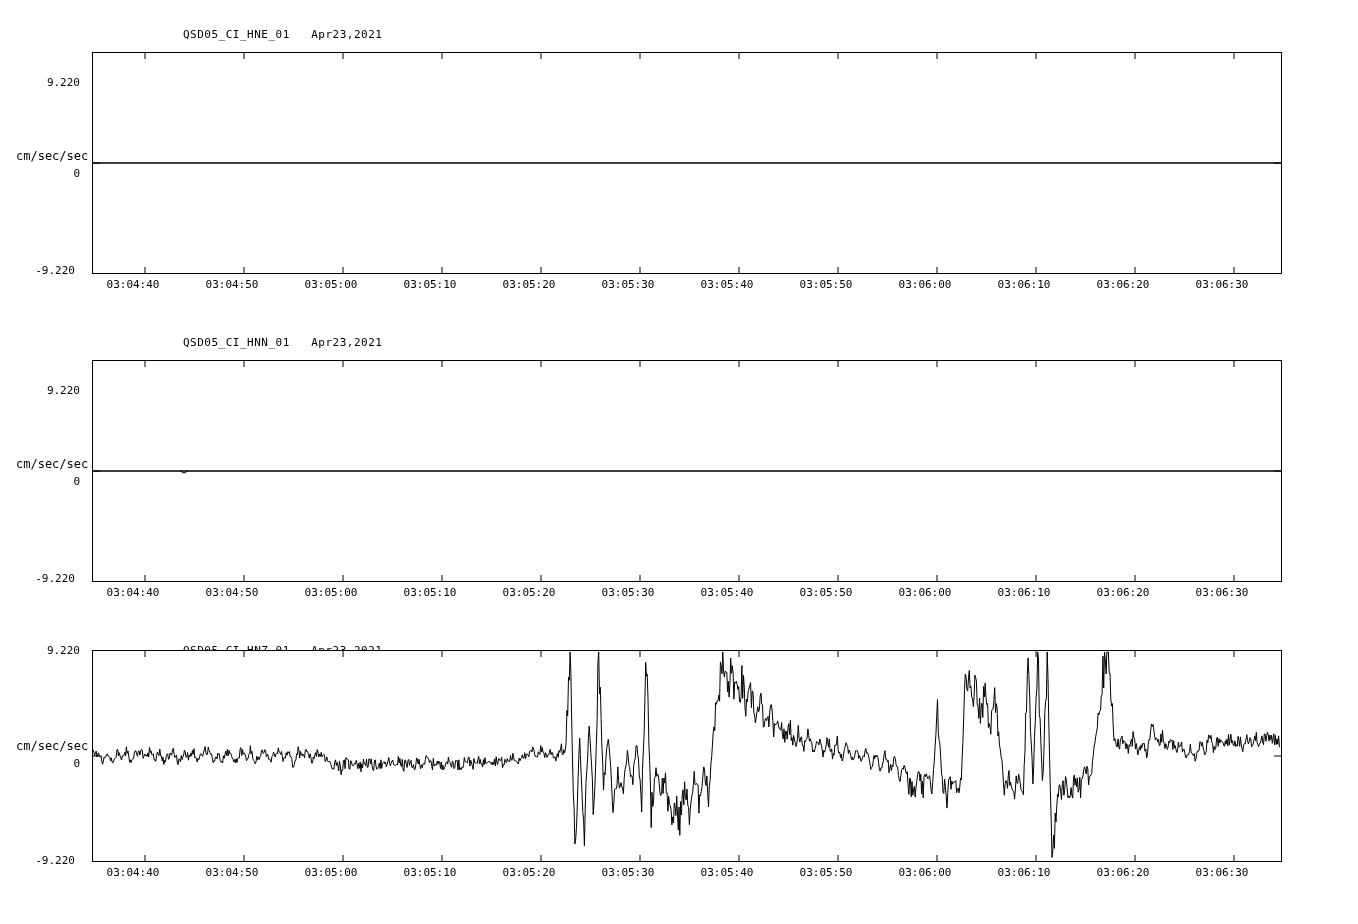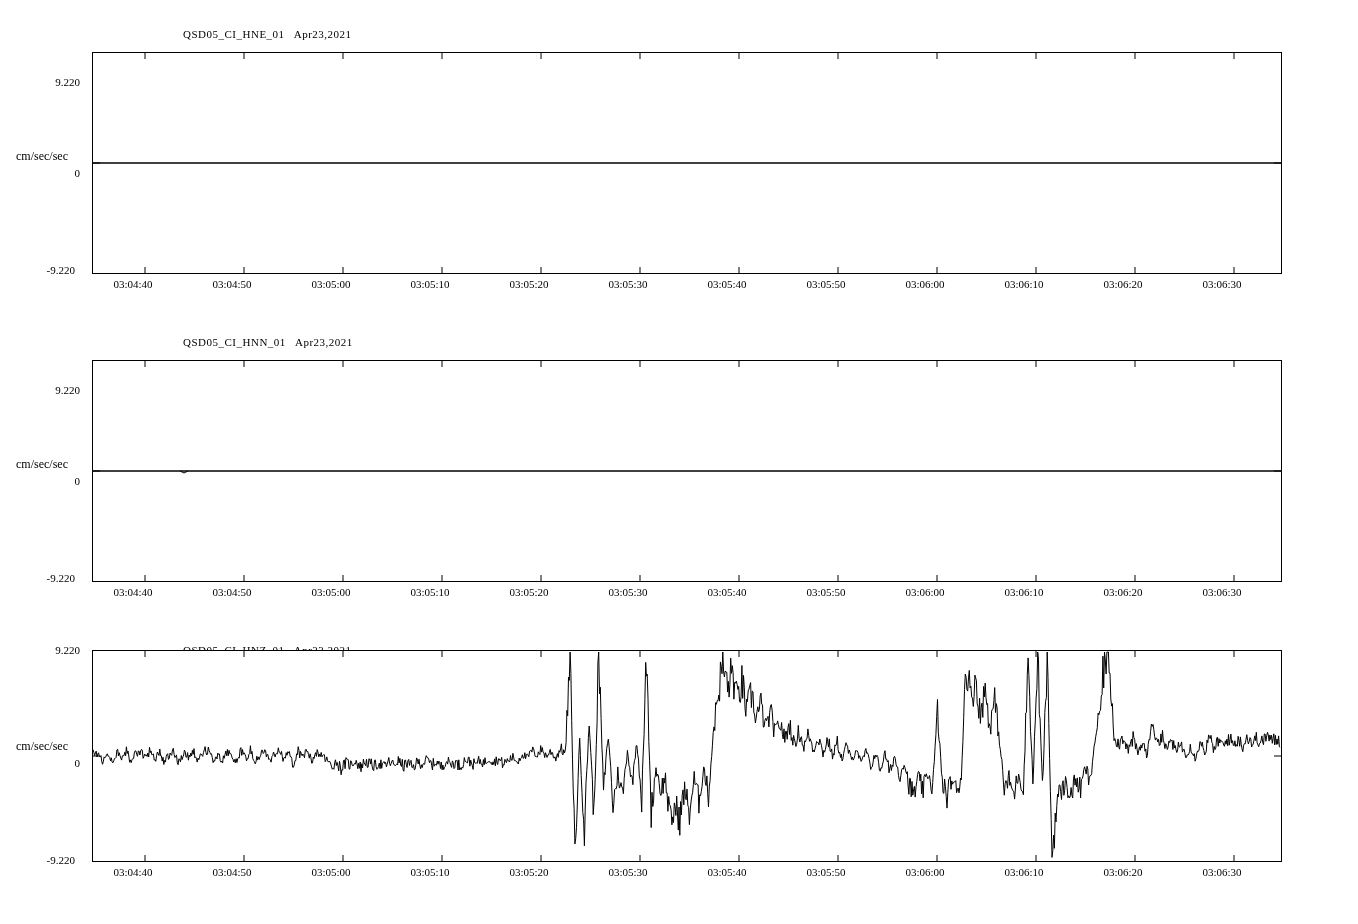--- a/index.html
+++ b/index.html
@@ -3,21 +3,21 @@
 <meta charset="utf-8">
 <style>
   html,body{margin:0;padding:0;}
   body{
     width:1358px;height:924px;background:#ffffff;
     font-family:"DejaVu Sans Mono", monospace;
     color:#000;overflow:hidden;
   }
   .page{position:relative;width:1358px;height:924px;}
 
-  .panel{position:absolute;left:0;width:1358px;font-family:Liberation Serif, serif;}
+  .panel{position:absolute;left:0;width:1358px;}
   .plot-title{
     position:absolute;top:0;left:183px;
     font-size:11px;letter-spacing:0.5px;white-space:pre;
   }
   .axis-label{
     position:absolute;left:16px;
     font-size:12px;white-space:pre;
   }
   .ytick{
     position:absolute;

